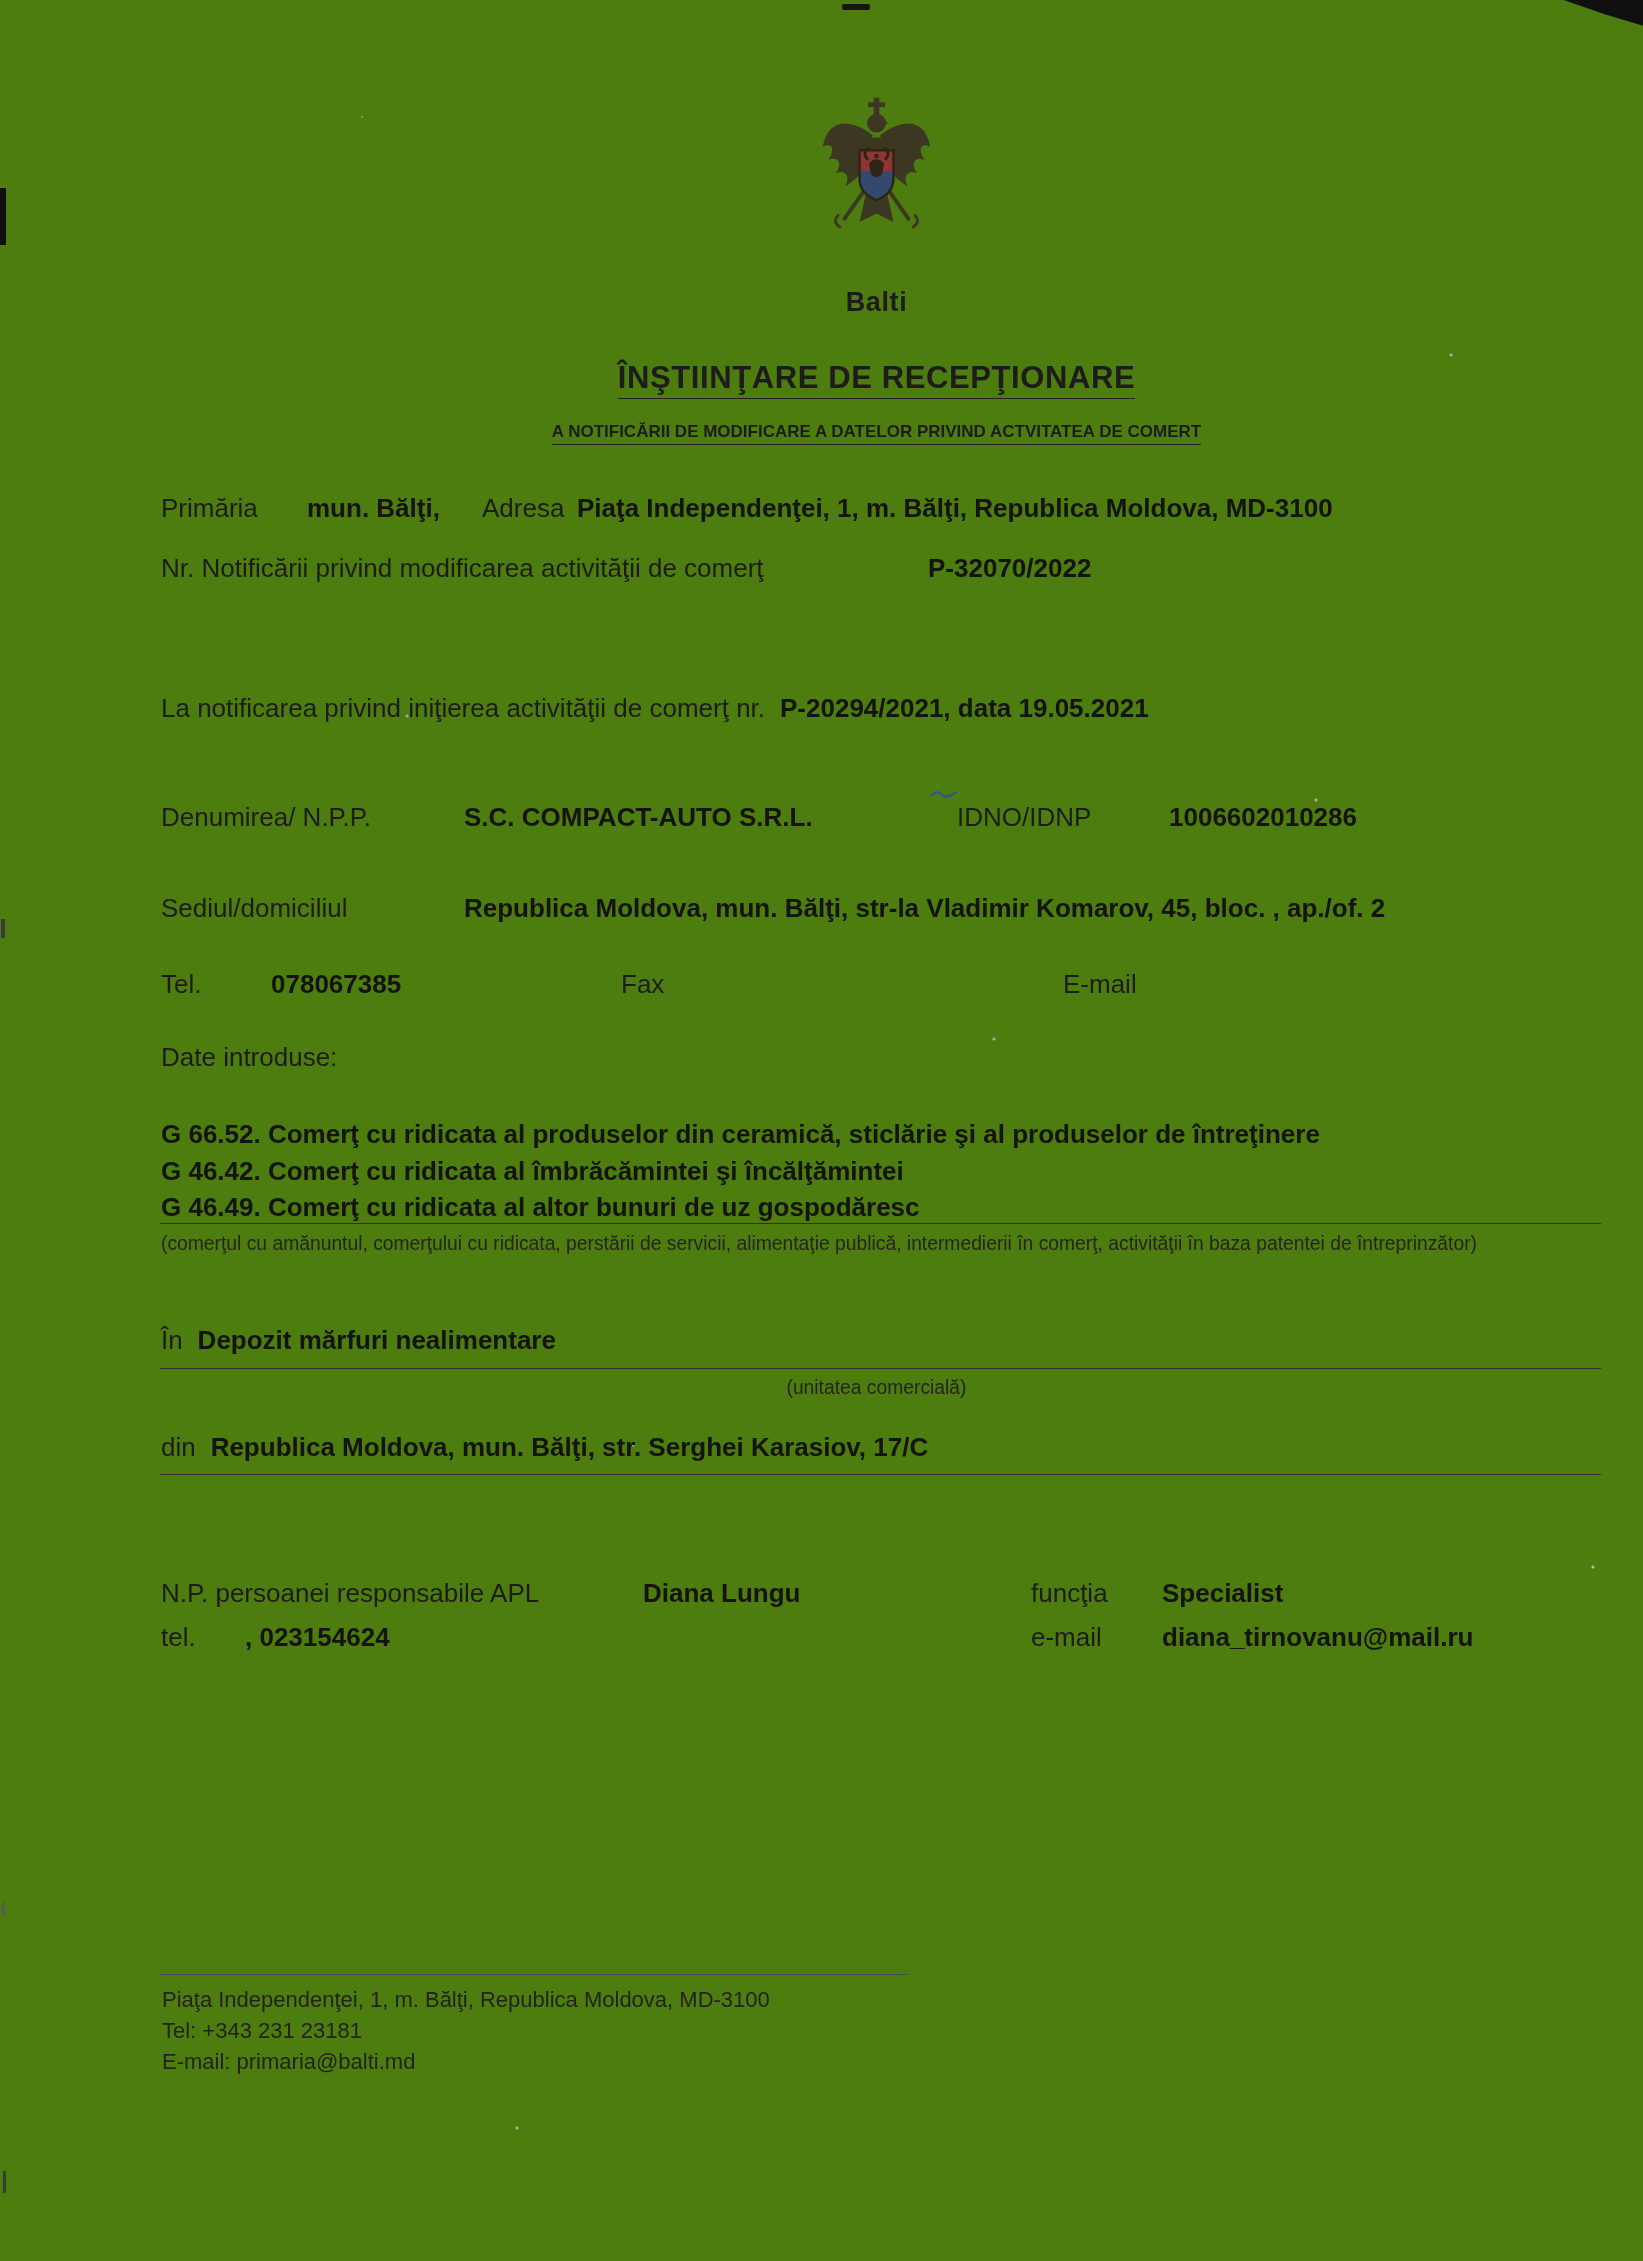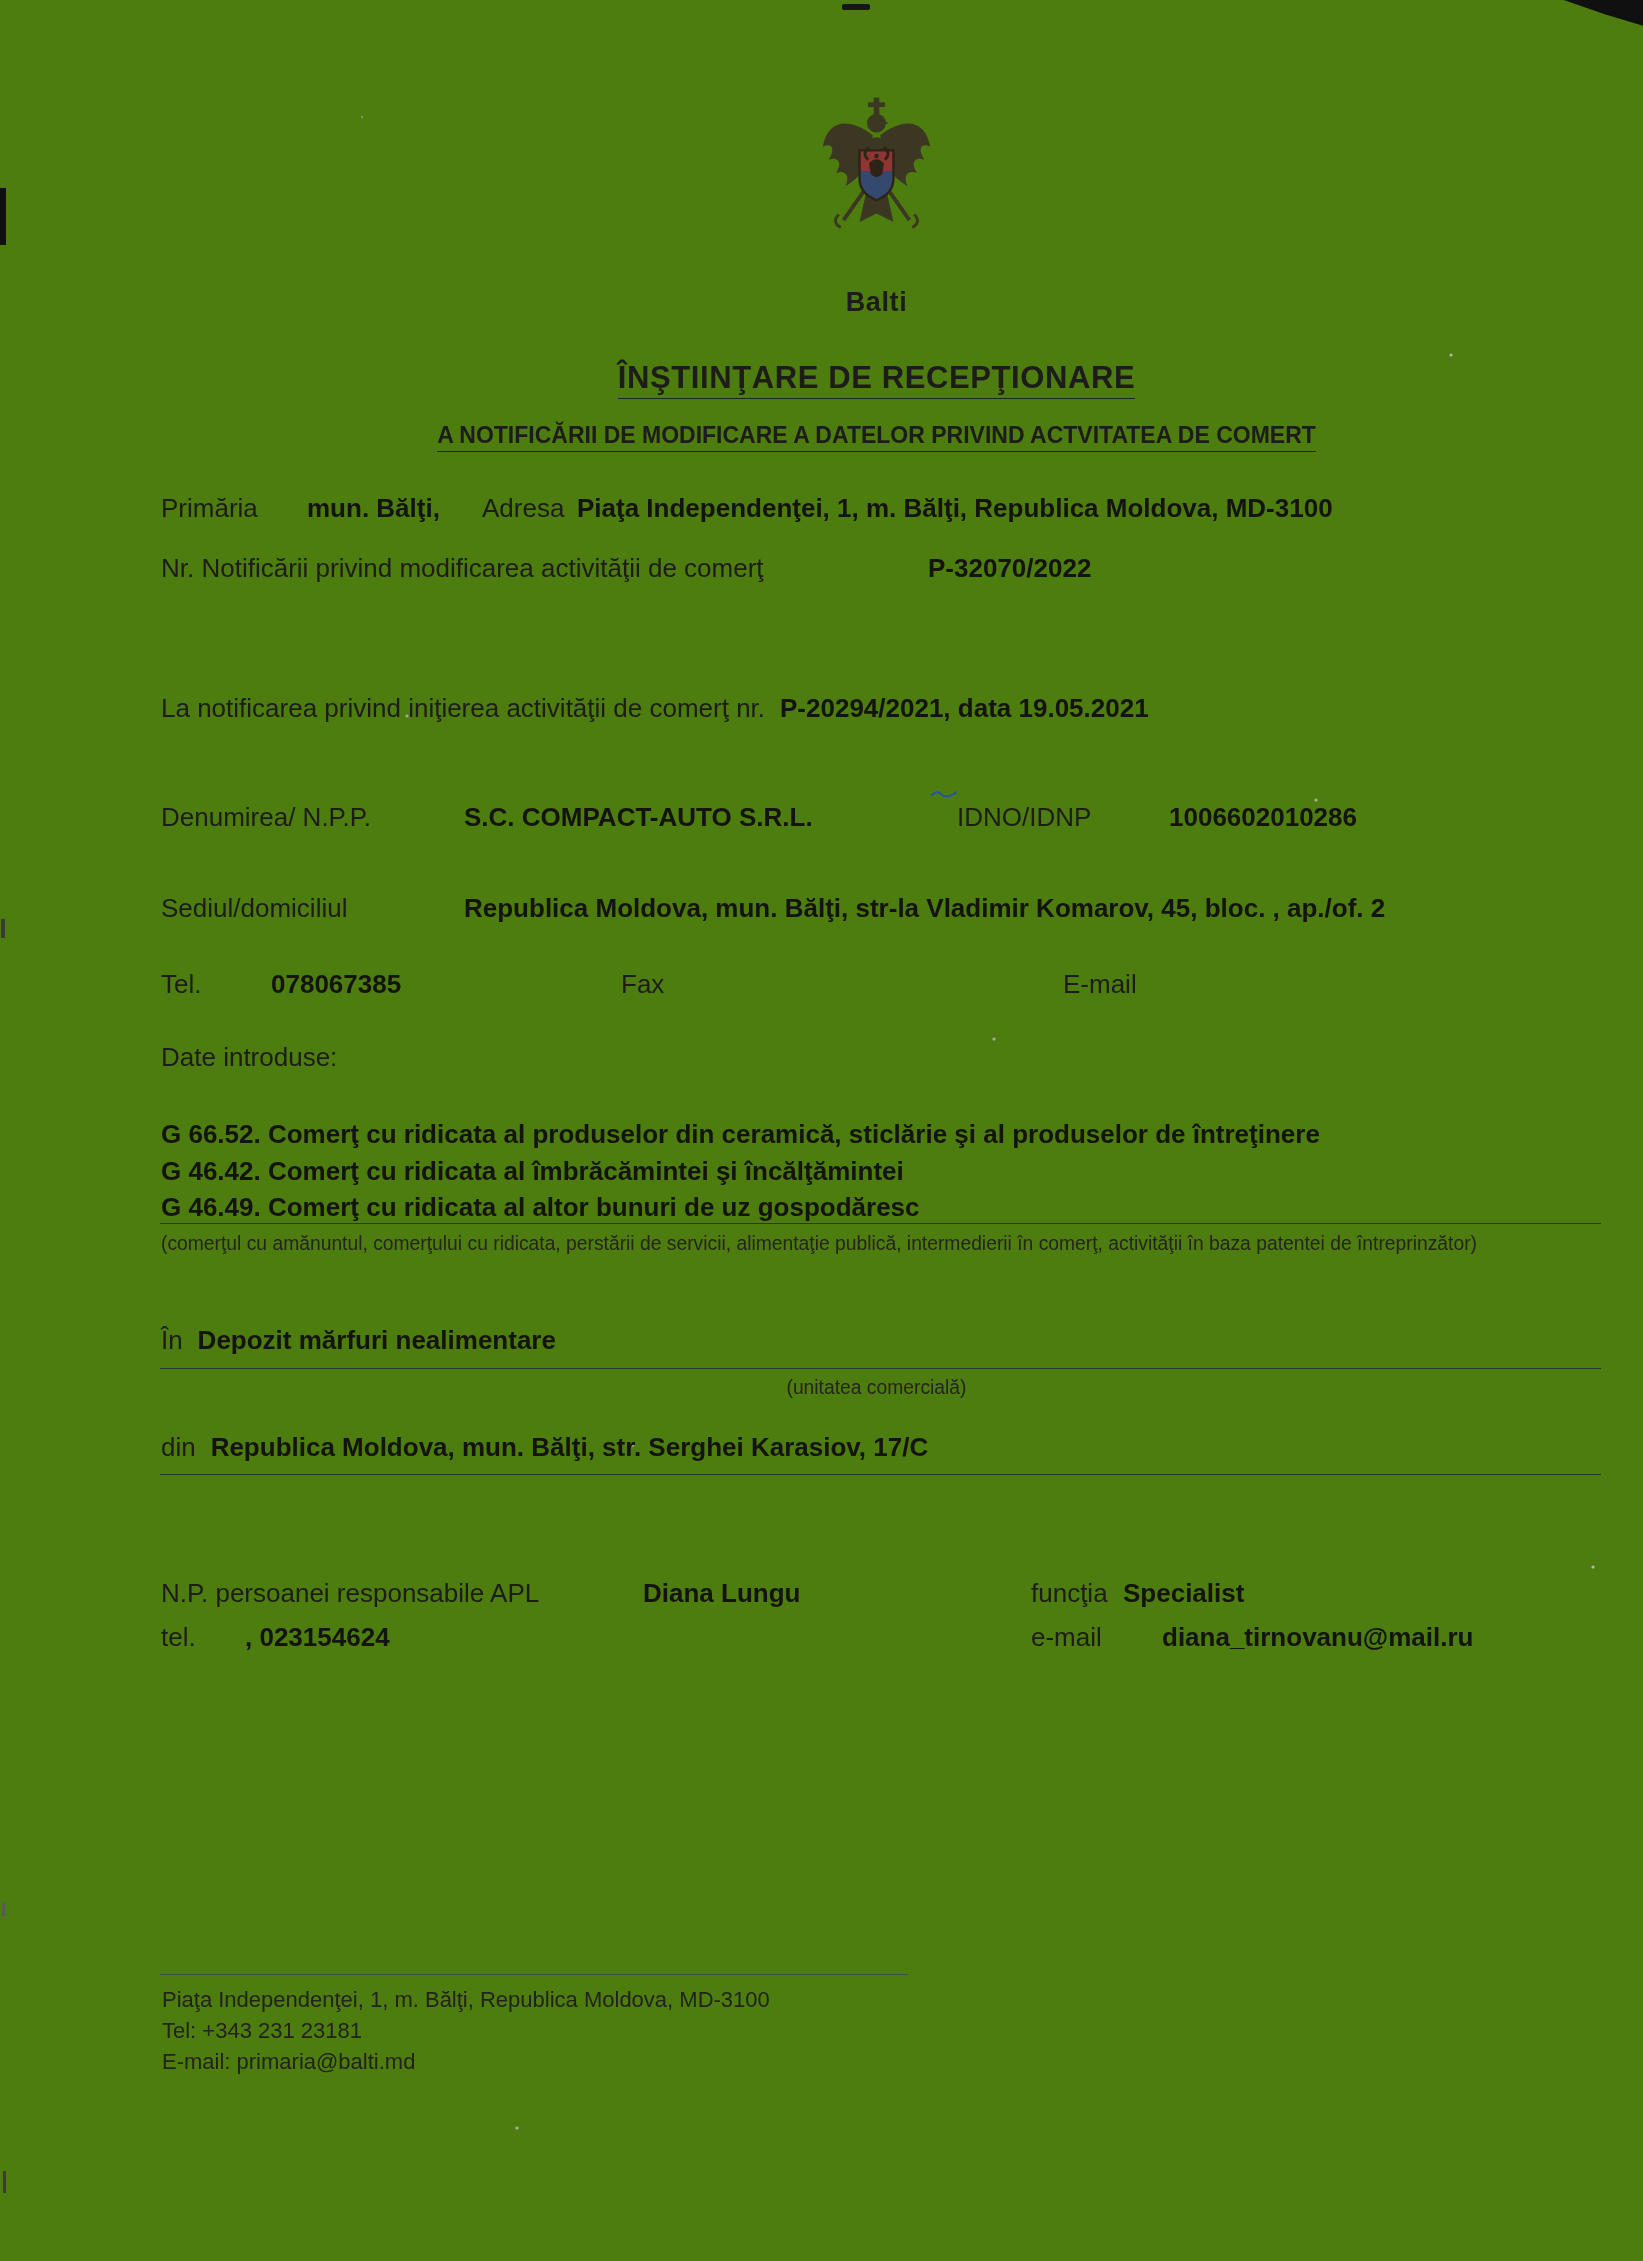--- a/index.html
+++ b/index.html
@@ -27,21 +27,21 @@
                 632px 922px 0 0.6px #adada5, 1231px 1450px 0 0.6px #b9b9b1,
                 155px 2011px 0 0.6px #b2b2aa;}
   .pen-mark{position:absolute;left:930px;top:788px;}
 
   
   .emblem{position:absolute;left:820px;top:95px;}
   .center-line{position:absolute;left:161px;width:1431px;text-align:center;white-space:nowrap;}
   .city{top:287px;font-size:27px;font-weight:bold;letter-spacing:0.6px;}
   .title{top:360px;font-size:31px;font-weight:bold;letter-spacing:0.6px;}
   .title span, .subtitle span{display:inline-block;border-bottom:1.9px solid #24231f;padding-bottom:1.9px;}
-  .subtitle{top:422px;font-size:23px;font-weight:bold;}
+  .subtitle{top:422px;font-size:17px;font-weight:bold;}
 
   
   .row{position:absolute;left:161px;width:1431px;height:37px;font-size:26px;white-space:nowrap;}
   .row .f{position:absolute;top:0;white-space:nowrap;text-align:center;}
   .b{font-weight:bold;color:#14130f;}
   .inline-row{position:absolute;left:161px;width:1431px;font-size:26px;white-space:nowrap;}
   .inline-row .b{margin-left:7.7px;}
   .caps{letter-spacing:0.6px;}
 
   .activity{position:absolute;left:161px;width:1444px;font-size:26px;font-weight:bold;color:#14130f;white-space:nowrap;}
@@ -161,21 +161,21 @@
   <div class="inline-row" style="top:1432px">
     <span>din</span>
     <span class="b">Republica Moldova, mun. Bălţi, str. Serghei Karasiov, 17/C</span>
   </div>
   <div class="rule" style="top:1474px"></div>
 
   <div class="row" style="top:1578px">
     <span class="f" style="left:0">N.P. persoanei responsabile APL</span>
     <span class="f b" style="left:482px">Diana Lungu</span>
     <span class="f" style="left:870px">funcţia</span>
-    <span class="f b" style="left:962px">Specialist</span>
+    <span class="f b" style="left:1001px">Specialist</span>
   </div>
   <div class="row" style="top:1622px">
     <span class="f" style="left:0">tel.</span>
     <span class="f b" style="left:84px">, 023154624</span>
     <span class="f" style="left:870px">e-mail</span>
     <span class="f b" style="left:1001px">diana_tirnovanu@mail.ru</span>
   </div>
 
   <div class="rule-thin" style="top:1974px"></div>
   <div class="footer-line" style="top:1987px">Piaţa Independenţei, 1, m. Bălţi, Republica Moldova, MD-3100</div>

